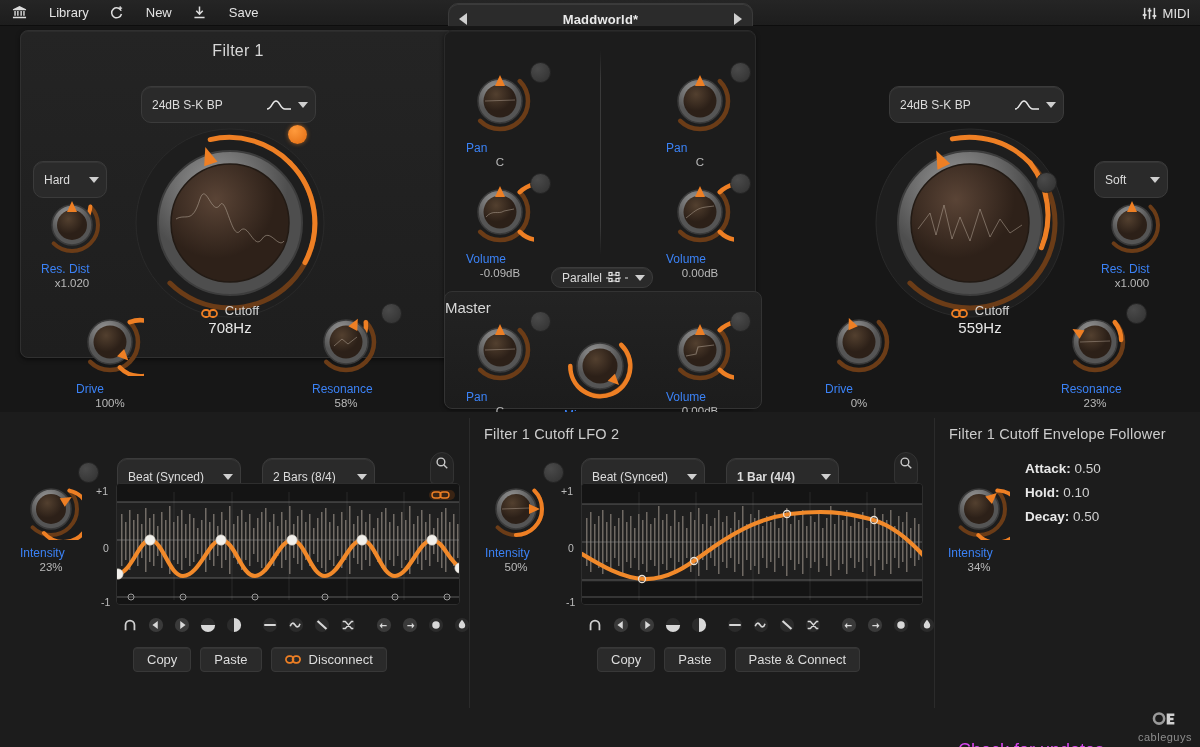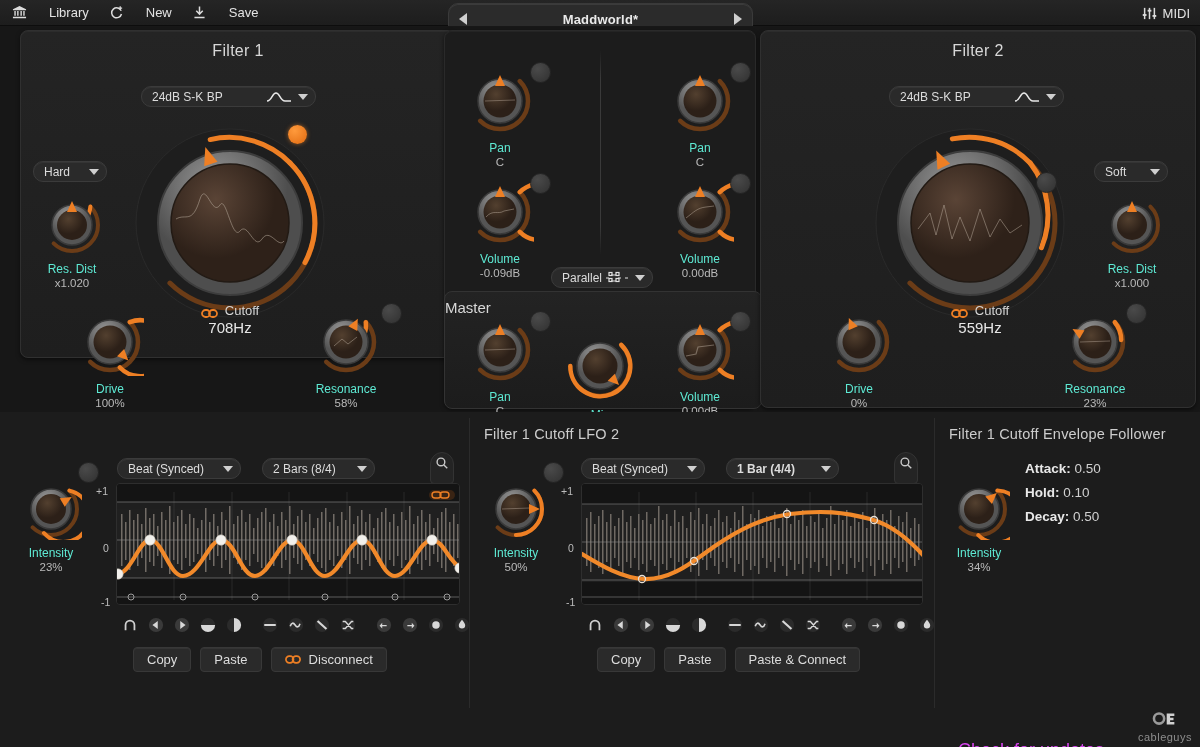--- a/index.html
+++ b/index.html
@@ -59,31 +59,31 @@
   }
   .master-box {
     position: absolute; left: 444px; top: 265px; width: 318px; height: 118px;
     background: linear-gradient(#232323,#1c1c1c);
     border: 1px solid #333; border-radius: 8px;
   }
   .master-title { text-align:left; font-size:15px; color:#d8d8d8; padding-top:7px; }
   
   .dd {
     background: #2a2a2a; border: 1px solid #3b3b3b; border-radius: 10px;
-    height: 21px; display:flex; align-items:center; justify-content:space-between;
+    height: 37px; display:flex; align-items:center; justify-content:space-between;
     padding: 0 7px 0 10px; font-size: 12px; color: #dcdcdc; cursor:pointer;
     box-shadow: inset 0 1px 0 rgba(255,255,255,.05);
   }
   .caret { width:0;height:0;border-left:5px solid transparent;border-right:5px solid transparent;border-top:6px solid #cfcfcf; margin-left:6px;}
   .filt-dd { position:absolute; width: 175px; }
   .dd-curve { width: 26px; height:14px; margin-left:4px; }
   .small-dd { position:absolute; width: 74px; }
   
   .knob { position: absolute; }
-  .klabel { text-align:center; font-size: 12px; color:#5eead4; margin-top:3px; line-height:1.15; }
+  .klabel { font-size: 12px; color:#3b82f6; margin-top:3px; line-height:1.15; }
   .kval { text-align:center; font-size: 11.5px; color:#b9b9b9; line-height:1.2; }
   .modcap {
     position:absolute; border-radius:50%;
     background: radial-gradient(circle at 35% 30%, #4a4a4a, #303030);
     border: 1px solid #262626;
   }
   .moddot {
     position:absolute; border-radius:50%;
     background: radial-gradient(circle at 35% 30%, #ff9a3c, #e06a10);
     box-shadow: 0 0 4px rgba(255,140,40,.55);
@@ -416,23 +416,20 @@
       <circle cx="34" cy="34" r="22" fill="url(#smring)" stroke="#3a3a3a" stroke-width="1.5"></circle>
       <circle cx="34" cy="34" r="16.5" fill="url(#smcap)"></circle>
       <path d="M20 40 L30 38 L32 31 L48 29" fill="none" stroke="#b7a99b" stroke-width="1.2" opacity=".5"></path>
       <polygon points="34,8 29,19 39,19" fill="#ee7f24"></polygon>
     </svg>
     <div class="klabel">Volume</div>
     <div class="kval">0.00dB</div>
   </div>
   <div class="modcap" style="left:730px; top:285px; width:21px; height:21px;"></div>
 
-  <div class="panel" id="panel-f2">
-    <div class="panel-title">Filter 2</div>
-  </div>
 
   <div class="dd filt-dd" style="left:889px; top:60px;">
     <span>24dB S-K BP</span>
     <span style="display:flex;align-items:center;">
       <span class="dd-curve">
         <svg viewBox="0 0 26 14" width="26" height="14">
             <path fill="none" stroke="#e8e8e8" stroke-width="1.5" d="M1 11 C6 11, 6 3, 10 3 C14 3, 14 11, 19 11 L25 11"></path>
           </svg>
       </span>
       <span class="caret"></span>

